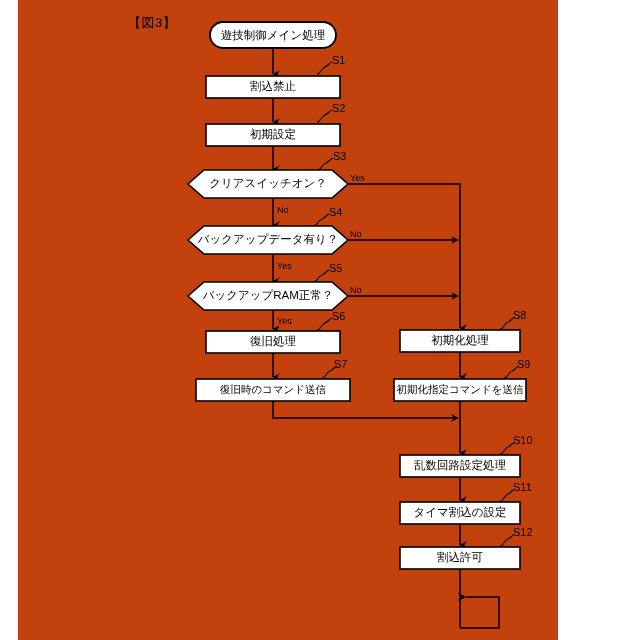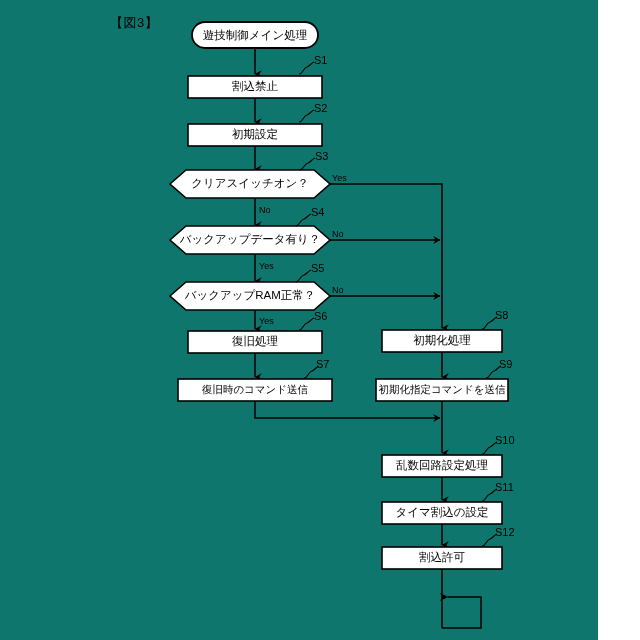--- a/index.html
+++ b/index.html
@@ -9,23 +9,24 @@
   }
   body {
     width: 640px;
     height: 640px;
     font-family: "Liberation Sans", sans-serif;
     color: #000000;
     overflow: hidden;
   }
   #figure-root {
     position: relative;
-    width: 598px;
+    width: 540px;
     height: 640px;
-    background: #0f766e;
+    background: #c2410c;
+    margin-left: 18px;
   }
   svg#flowchart {
     position: absolute;
     left: 0;
     top: 0;
     width: 640px;
     height: 640px;
   }
   .node-shape {
     fill: #ffffff;

